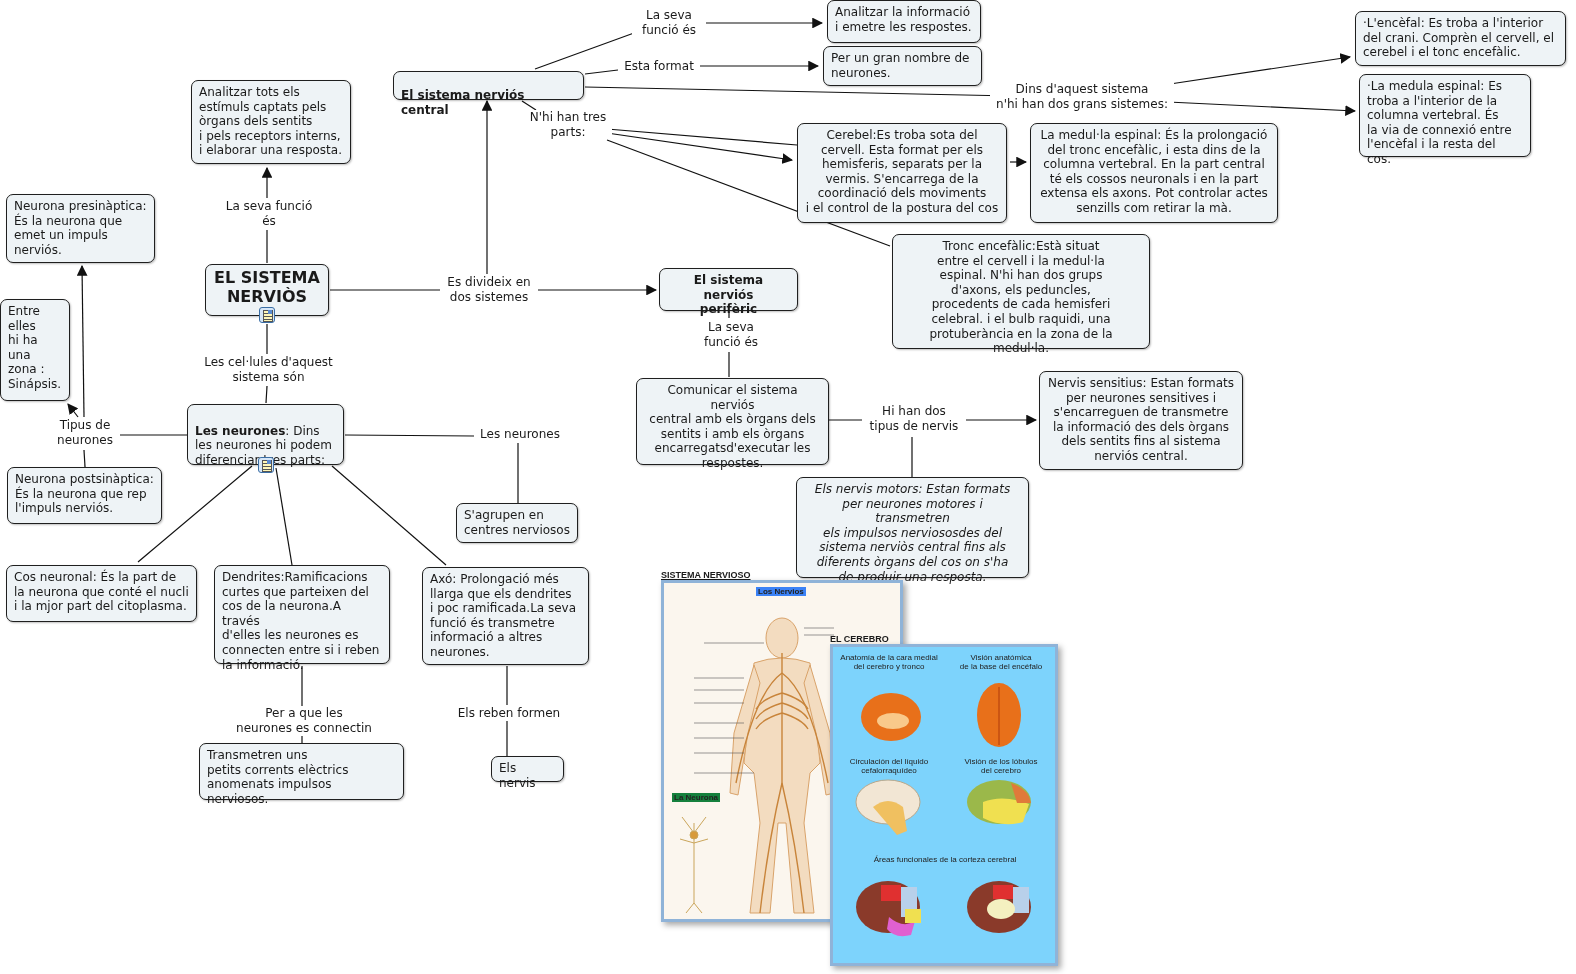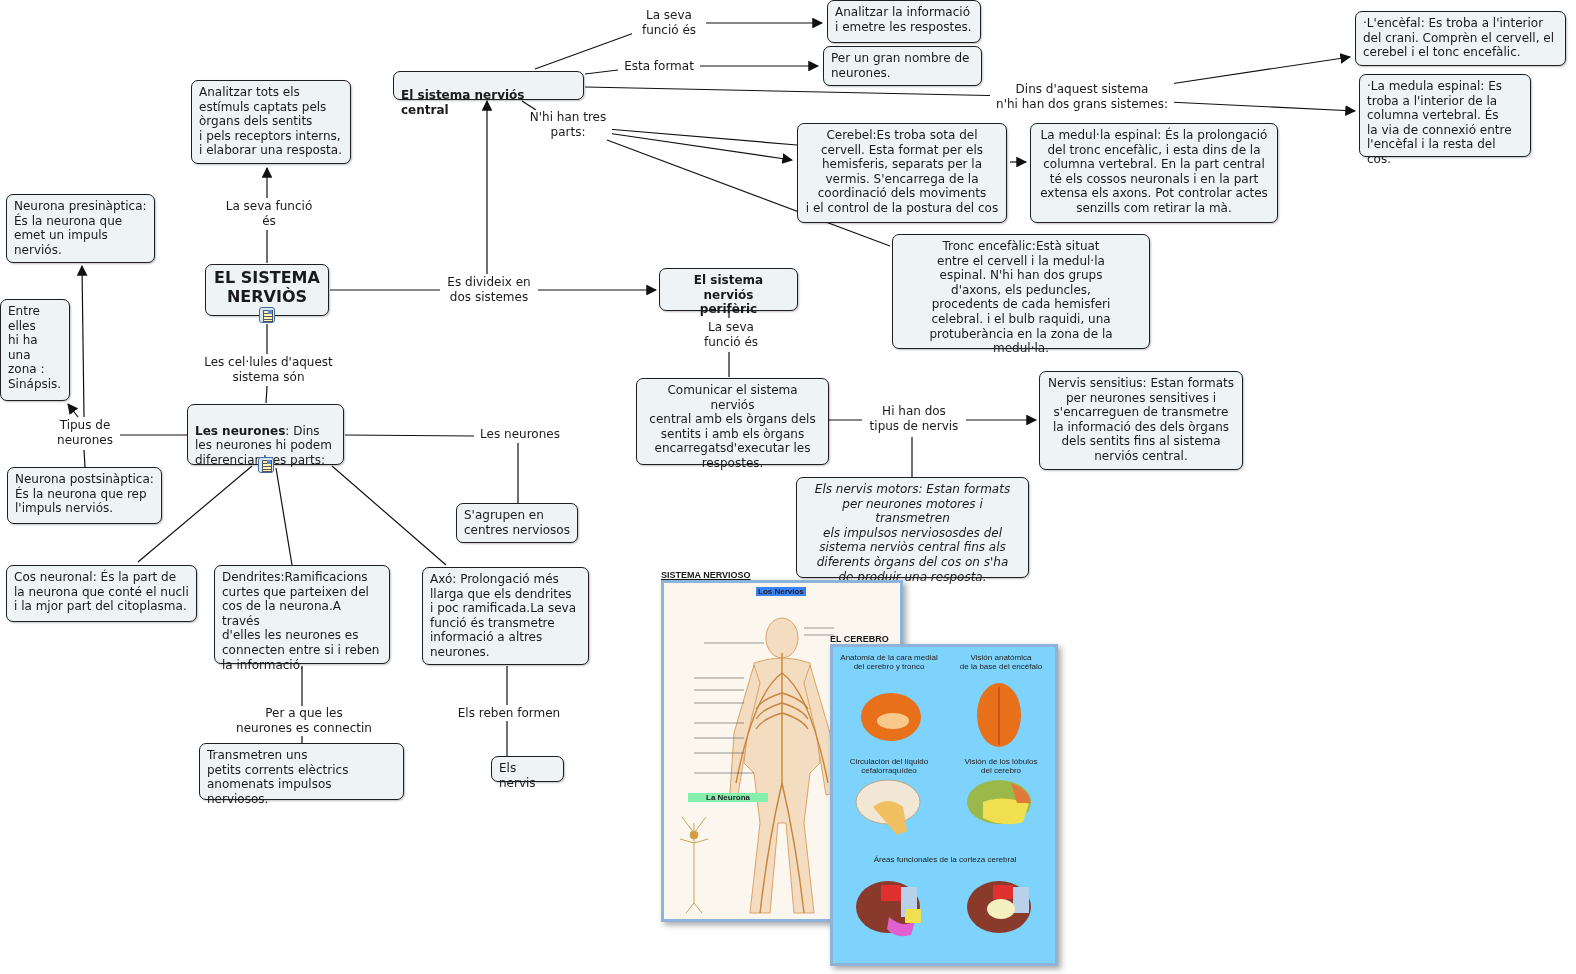--- a/index.html
+++ b/index.html
@@ -257,21 +257,21 @@
         <line x1="30" y1="190" x2="90" y2="190"></line>
       <line x1="140" y1="45" x2="170" y2="45"></line>
         <line x1="140" y1="52" x2="170" y2="52"></line>
     </g>
     <g stroke="#caa55a" stroke-width="1" fill="none">
       <line x1="30" y1="240" x2="30" y2="320"></line>
         <path d="M30,250 l-12,-16 M30,250 l12,-16 M30,260 l-14,-4 M30,260 l14,-4 M30,320 l-8,10 M30,320 l8,10"></path>
       <circle cx="30" cy="252" r="4" fill="#d89a3a"></circle>
     </g>
   </svg>
-  <div class="sub" style="left:24px;top:210px;font-weight:bold;background:#86efac;padding:0 18px;">La Neurona</div>
+  <div class="sub" style="left:8px;top:210px;font-weight:bold;background:#15803d;padding:0 2px;">La Neurona</div>
 </div>
 
 <div class="pic-title" style="left:830px;top:634px;">EL CEREBRO</div>
 <div class="pic" style="left:830px;top:644px;width:228px;height:322px;background:#7dd3fc;">
   <div class="sub" style="left:6px;top:6px;width:100px;">Anatomía de la cara medial
 del cerebro y tronco</div>
   <div class="sub" style="left:118px;top:6px;width:100px;">Visión anatómica
 de la base del encéfalo</div>
   <div class="sub" style="left:6px;top:110px;width:100px;">Circulación del líquido
 cefalorraquídeo</div>

